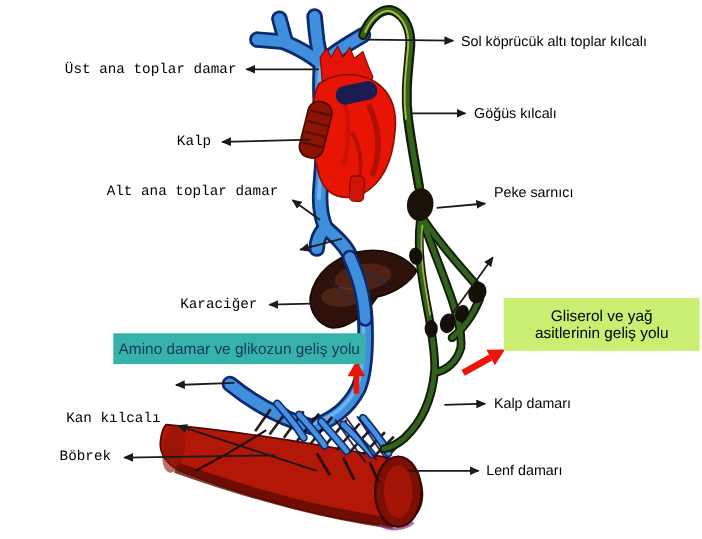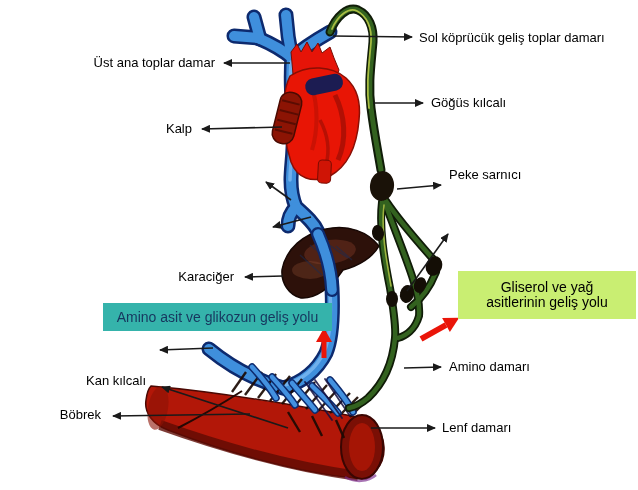--- a/index.html
+++ b/index.html
@@ -4,21 +4,21 @@
 <style>
   html,body{margin:0;padding:0;background:#ffffff;}
   .stage{
     position:relative;width:638px;height:490px;background:#ffffff;overflow:hidden;
     font-family:"Liberation Sans", sans-serif;
   }
   .stage svg{position:absolute;left:0;top:0;}
   .label{
     position:absolute;font-size:13px;color:#000;white-space:nowrap;line-height:16px;
   }
-  .label.r{text-align:left;}
+  .label.r{text-align:left;font-family:Liberation Mono, monospace;}
   .callout{
     position:absolute;font-size:14px;line-height:1.05;text-align:center;
     display:flex;align-items:center;justify-content:center;
   }
   .callout.amino{
     left:103px;top:303px;width:229px;height:28px;background:#35b3ab;color:#17365e;
   }
   .callout.gliserol{
     left:458px;top:271px;width:178px;height:48px;background:#c9ee72;color:#000;
     padding:0 18px;box-sizing:border-box;
@@ -193,26 +193,27 @@
     <g>
       <path d="M421,339 L446,325" stroke="#ea1509" stroke-width="6"></path>
       <g transform="translate(446,325) rotate(-29)">
         <path d="M0,-8 L15,0 L0,8 Z" fill="#ea1509"></path>
       </g>
     </g>
   </svg>
 
   <div class="label r" style="right:423px;top:55px">Üst ana toplar damar</div>
   <div class="label r" style="right:446px;top:121px">Kalp</div>
+  <div class="label r" style="right:385px;top:166px">Alt ana toplar damar</div>
   <div class="label r" style="right:404px;top:269px">Karaciğer</div>
   <div class="label r" style="right:492px;top:373px">Kan kılcalı</div>
   <div class="label r" style="right:537px;top:407px">Böbrek</div>
 
-  <div class="label" style="left:419px;top:30px">Sol köprücük geliş toplar damarı</div>
+  <div class="label" style="left:419px;top:30px">Sol köprücük altı toplar kılcalı</div>
   <div class="label" style="left:431px;top:95px">Göğüs kılcalı</div>
   <div class="label" style="left:449px;top:167px">Peke sarnıcı</div>
-  <div class="label" style="left:449px;top:359px">Amino damarı</div>
+  <div class="label" style="left:449px;top:359px">Kalp damarı</div>
   <div class="label" style="left:442px;top:420px">Lenf damarı</div>
 
-  <div class="callout amino">Amino asit ve glikozun geliş yolu</div>
+  <div class="callout amino">Amino damar ve glikozun geliş yolu</div>
   <div class="callout gliserol">Gliserol ve yağ asitlerinin geliş yolu</div>
 
 </div>
 
 </body></html>

